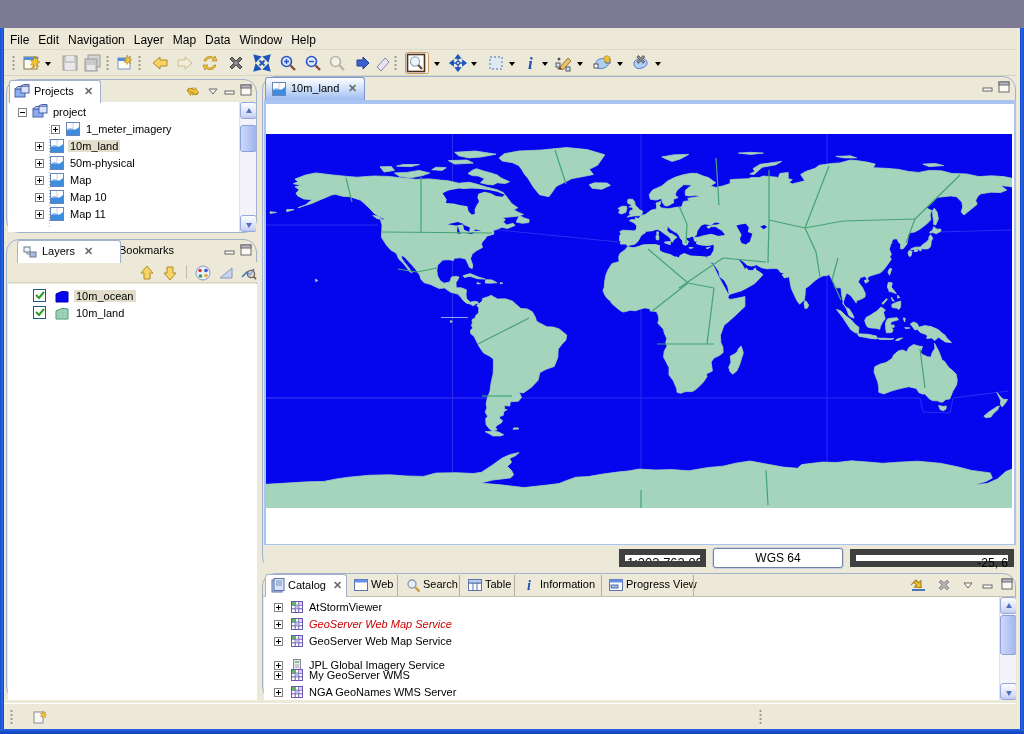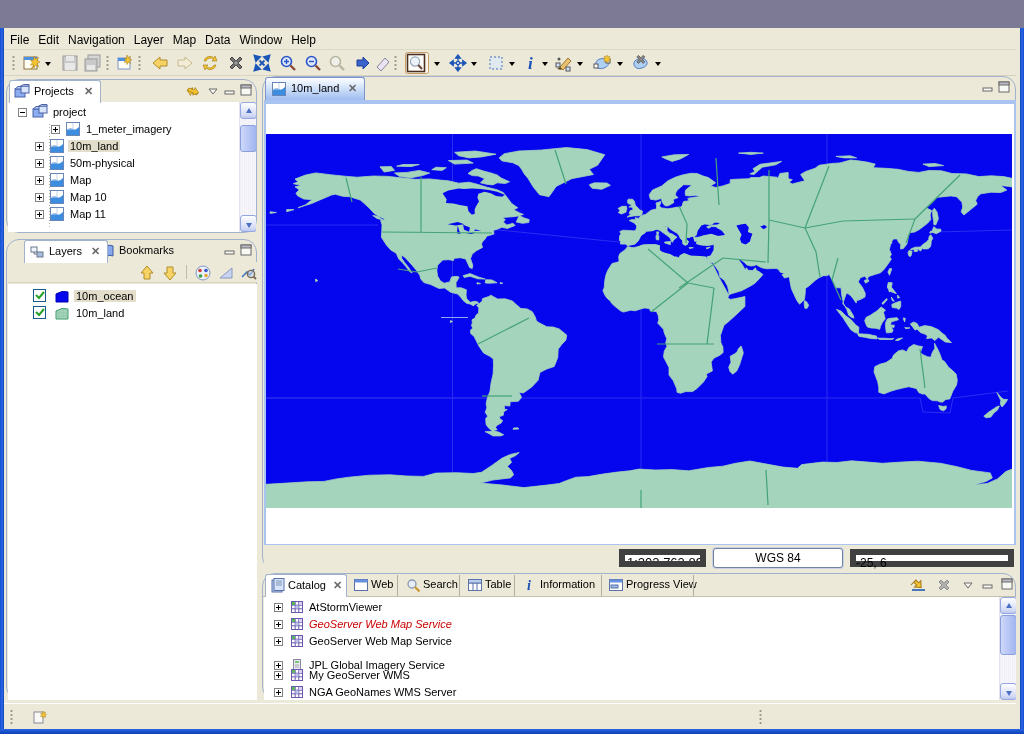--- a/index.html
+++ b/index.html
@@ -267,21 +267,21 @@
             <div class="arr up"></div>
           </div>
           <div class="sbth" style="top:23px;height:27px"></div>
           <div class="sbbtn" style="top:113px">
             <div class="arr dn"></div>
           </div>
         </div>
       </div>
     </div>
     <div class="view" style="left:6px;top:239px;width:251px;height:461px">
-      <div class="vtab sel" style="left:17px;width:84px">
+      <div class="vtab sel" style="left:10px;width:104px">
         <span style="position:absolute;left:4px;top:3px"><svg width="16" height="16" viewBox="0 0 16 16">
             <rect x="2" y="3" width="6" height="5" fill="#f0f4fe" stroke="#68788c"></rect>
             <rect x="8" y="8" width="6" height="5" fill="#a8bce0" stroke="#68788c"></rect>
             <path d="M5 8 L5 10 L8 10" stroke="#68788c" fill="none"></path>
           </svg></span>
         <span style="position:absolute;left:24px;top:4px">Layers</span>
         <span class="xclose" style="position:absolute;left:66px;top:4px">✕</span>
       </div>
       <div class="vtab" style="left:88px;width:86px">
         <span style="position:absolute;left:4px;top:3px"><svg width="16" height="16" viewBox="0 0 16 16">
@@ -358,22 +358,22 @@
           <rect x="2" y="8" width="9" height="3" fill="#f8f8f4" stroke="#6a6a66"></rect>
         </svg></div>
       <div class="vicons" style="left:734px;top:3px"><svg width="14" height="14" viewBox="0 0 14 14">
           <rect x="2" y="2" width="10" height="10" fill="#f8f8f4" stroke="#6a6a66"></rect>
           <rect x="2" y="2" width="10" height="3" fill="#b8b8c8" stroke="#6a6a66"></rect>
         </svg></div>
       <div class="abs" style="left:1px;top:23px;width:752px;height:4px;background:#aac4f2"></div>
       <div class="abs" style="left:1px;top:27px;width:752px;height:440px;background:#fff;border-left:2px solid #aac4f2;border-right:2px solid #aac4f2"></div>
       <div class="abs" style="left:1px;top:467px;width:752px;height:26px;background:#ece9d8;border-top:1px solid #aac4f2">
         <div class="ibox" style="left:355px;top:4px;width:87px;height:18px;padding-left:2px;font-size:13px;white-space:nowrap;overflow:hidden">1:202,763,896</div>
-        <div class="ibox" style="left:449px;top:3px;width:130px;height:20px;border:1px solid #72819f;border-radius:3px;box-shadow:0 0 0 1px #c9d2e4, inset 0 0 0 1px #fff;text-align:center;line-height:18px">WGS 84</div>
-        <div class="ibox" style="left:586px;top:4px;width:164px;height:18px;text-align:left">-25, 6</div>
+        <div class="ibox" style="left:449px;top:3px;width:130px;height:20px;border:1px solid #72819f;border-radius:3px;box-shadow:0 0 0 1px #c9d2e4, inset 0 0 0 1px #fff;text-align:center;line-height:18px">WGS 64</div>
+        <div class="ibox" style="left:586px;top:4px;width:164px;height:18px;text-align:right">-25, 6</div>
       </div>
     </div>
     <svg width="746" height="374" viewBox="0 0 746 374" style="position:absolute;left:266px;top:134px;display:block">
       <rect x="0" y="0" width="746" height="374" fill="#0505ee"></rect>
       <polyline points="0.0,91.0 112.0,91.0" fill="none" stroke="#2d2df1" stroke-width="1"></polyline>
       <polyline points="223.0,95.0 402.0,113.0" fill="none" stroke="#2d2df1" stroke-width="1"></polyline>
       <polyline points="670.0,98.0 746.0,96.0" fill="none" stroke="#2d2df1" stroke-width="1"></polyline>
       <polyline points="0.0,264.0 654.0,264.0 657.0,278.0 684.0,279.0 687.0,264.0 742.0,257.0" fill="none" stroke="#2d2df1" stroke-width="1"></polyline>
       <polyline points="242.0,264.0 0.0,264.0" fill="none" stroke="#2d2df1" stroke-width="1"></polyline>
       <polyline points="186.5,0.0 186.5,374.0" fill="none" stroke="#2d2df1" stroke-width="1"></polyline>

